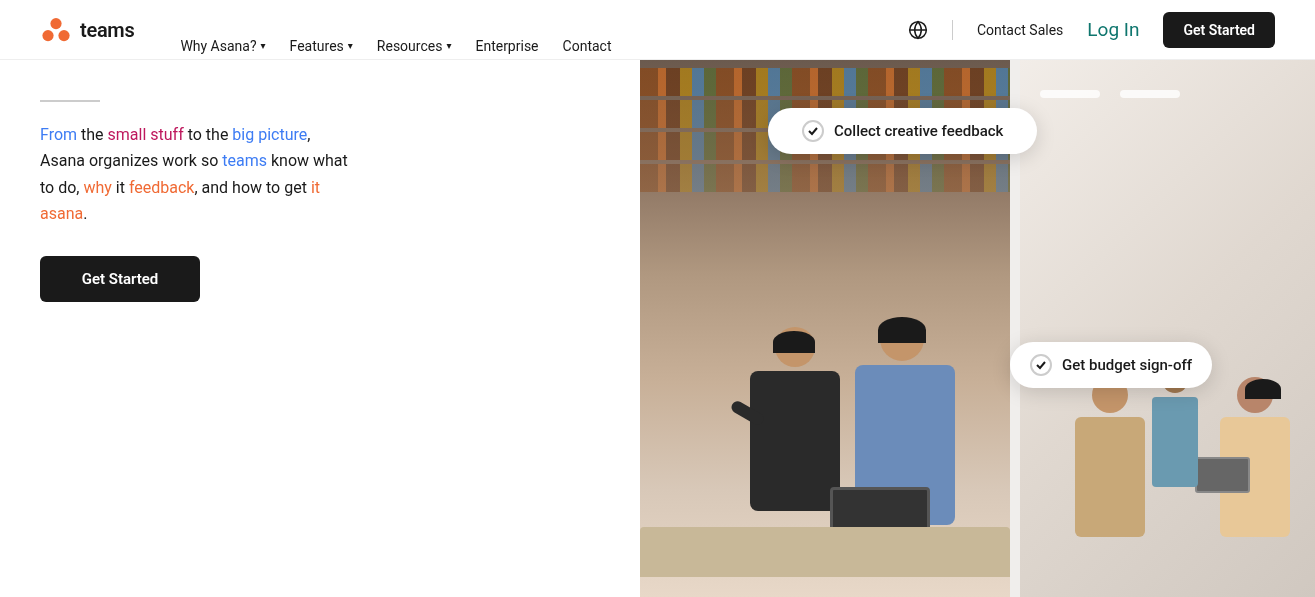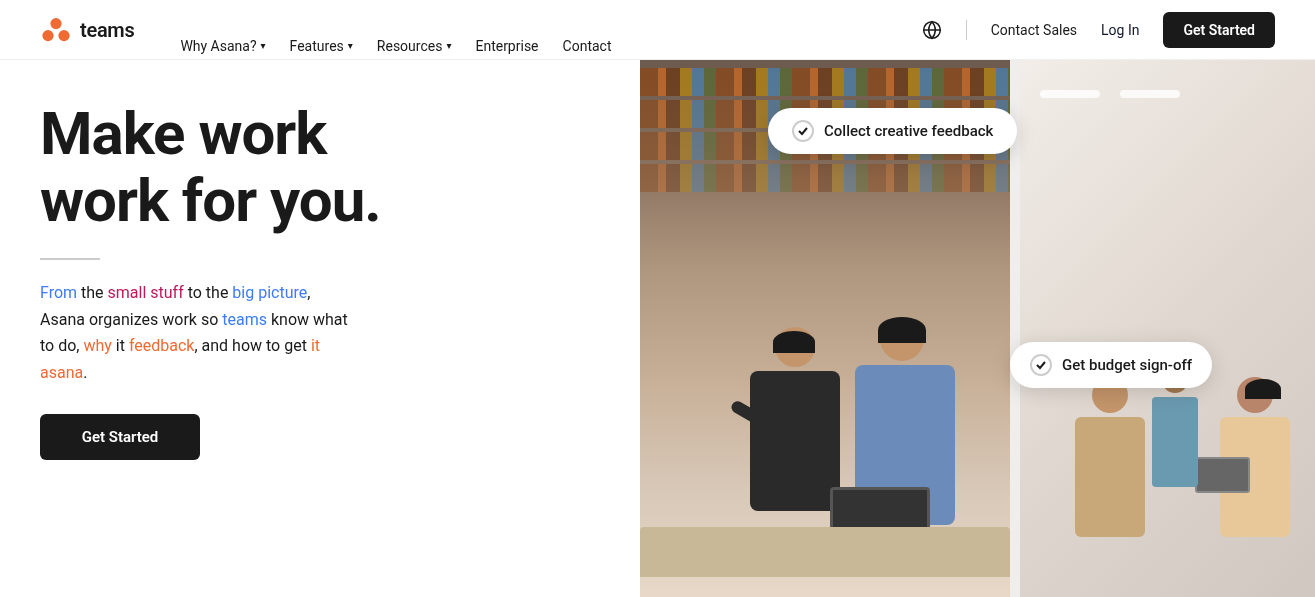--- a/index.html
+++ b/index.html
@@ -15,21 +15,21 @@
     .nav-logo-text { font-size: 20px; font-weight: 600; color: #1a1a1a; letter-spacing: -0.3px; }
     .nav-links { display: flex; align-items: center; gap: 4px; flex: 1; margin-top: 32px; }
     .nav-link {
       font-size: 14px; color: #1a1a1a; padding: 6px 10px; cursor: pointer;
       display: flex; align-items: center; gap: 4px; white-space: nowrap;
     }
     .chevron { font-size: 10px; }
     .nav-right { display: flex; align-items: center; gap: 24px; }
     .nav-divider { width: 1px; height: 20px; background: #ccc; }
     .nav-btn-contact { font-size: 14px; color: #1a1a1a; cursor: pointer; white-space: nowrap; }
-    .nav-btn-login { font-size: 14px; color: #0f172a; cursor: pointer; }
+    .nav-btn-login { font-size: 19px; color: #0f766e; cursor: pointer; }
     .nav-btn-get-started {
       background: #1a1a1a; color: #fff; padding: 10px 20px; border-radius: 6px;
       font-size: 14px; font-weight: 600; cursor: pointer; white-space: nowrap;
     }
     .globe-icon { cursor: pointer; display: flex; align-items: center; }
 
     
     .main { display: flex; height: calc(597px - 60px); position: relative; }
 
     
@@ -61,21 +61,21 @@
     }
 
     .photo-right {
       position: absolute; left: 380px; top: 0; right: 0; height: 537px;
       background: #e8e0d8; overflow: hidden;
     }
 
     
     .card-collect {
       position: absolute; top: 48px; left: 128px;
-      background: #fff; border-radius: 50px; padding: 12px 24px;
+      background: #fff; border-radius: 50px; padding: 12px 34px;
       display: flex; align-items: center; gap: 10px;
       box-shadow: 0 4px 20px rgba(0,0,0,0.15);
       white-space: nowrap; z-index: 5;
     }
     .card-collect-text { font-size: 15px; font-weight: 500; color: #1a1a1a; }
 
     .card-budget {
       position: absolute; top: 282px; left: 370px;
       background: #fff; border-radius: 50px; padding: 12px 20px;
       display: flex; align-items: center; gap: 10px;
@@ -241,24 +241,20 @@
     <div class="nav-divider"></div>
     <span class="nav-btn-contact">Contact Sales</span>
     <span class="nav-btn-login">Log In</span>
     <div class="nav-btn-get-started">Get Started</div>
   </div>
 </nav>
 
 <div class="main">
 
   <div class="left-panel">
-    <h1 class="hero-title">
-      <span>Make work</span><br>
-      <span>work for you.</span>
-    </h1>
 
     <div class="divider-line"></div>
 
     <p class="hero-description">
       <span style="color:#3d7cf4">From</span> the
       <span style="color:#be185d">small stuff</span> to the
       <span style="color:#3d7cf4">big picture</span>,<br>
       Asana organizes work so
       <span style="color:#3d7cf4">teams</span> know what<br>
       to do,

